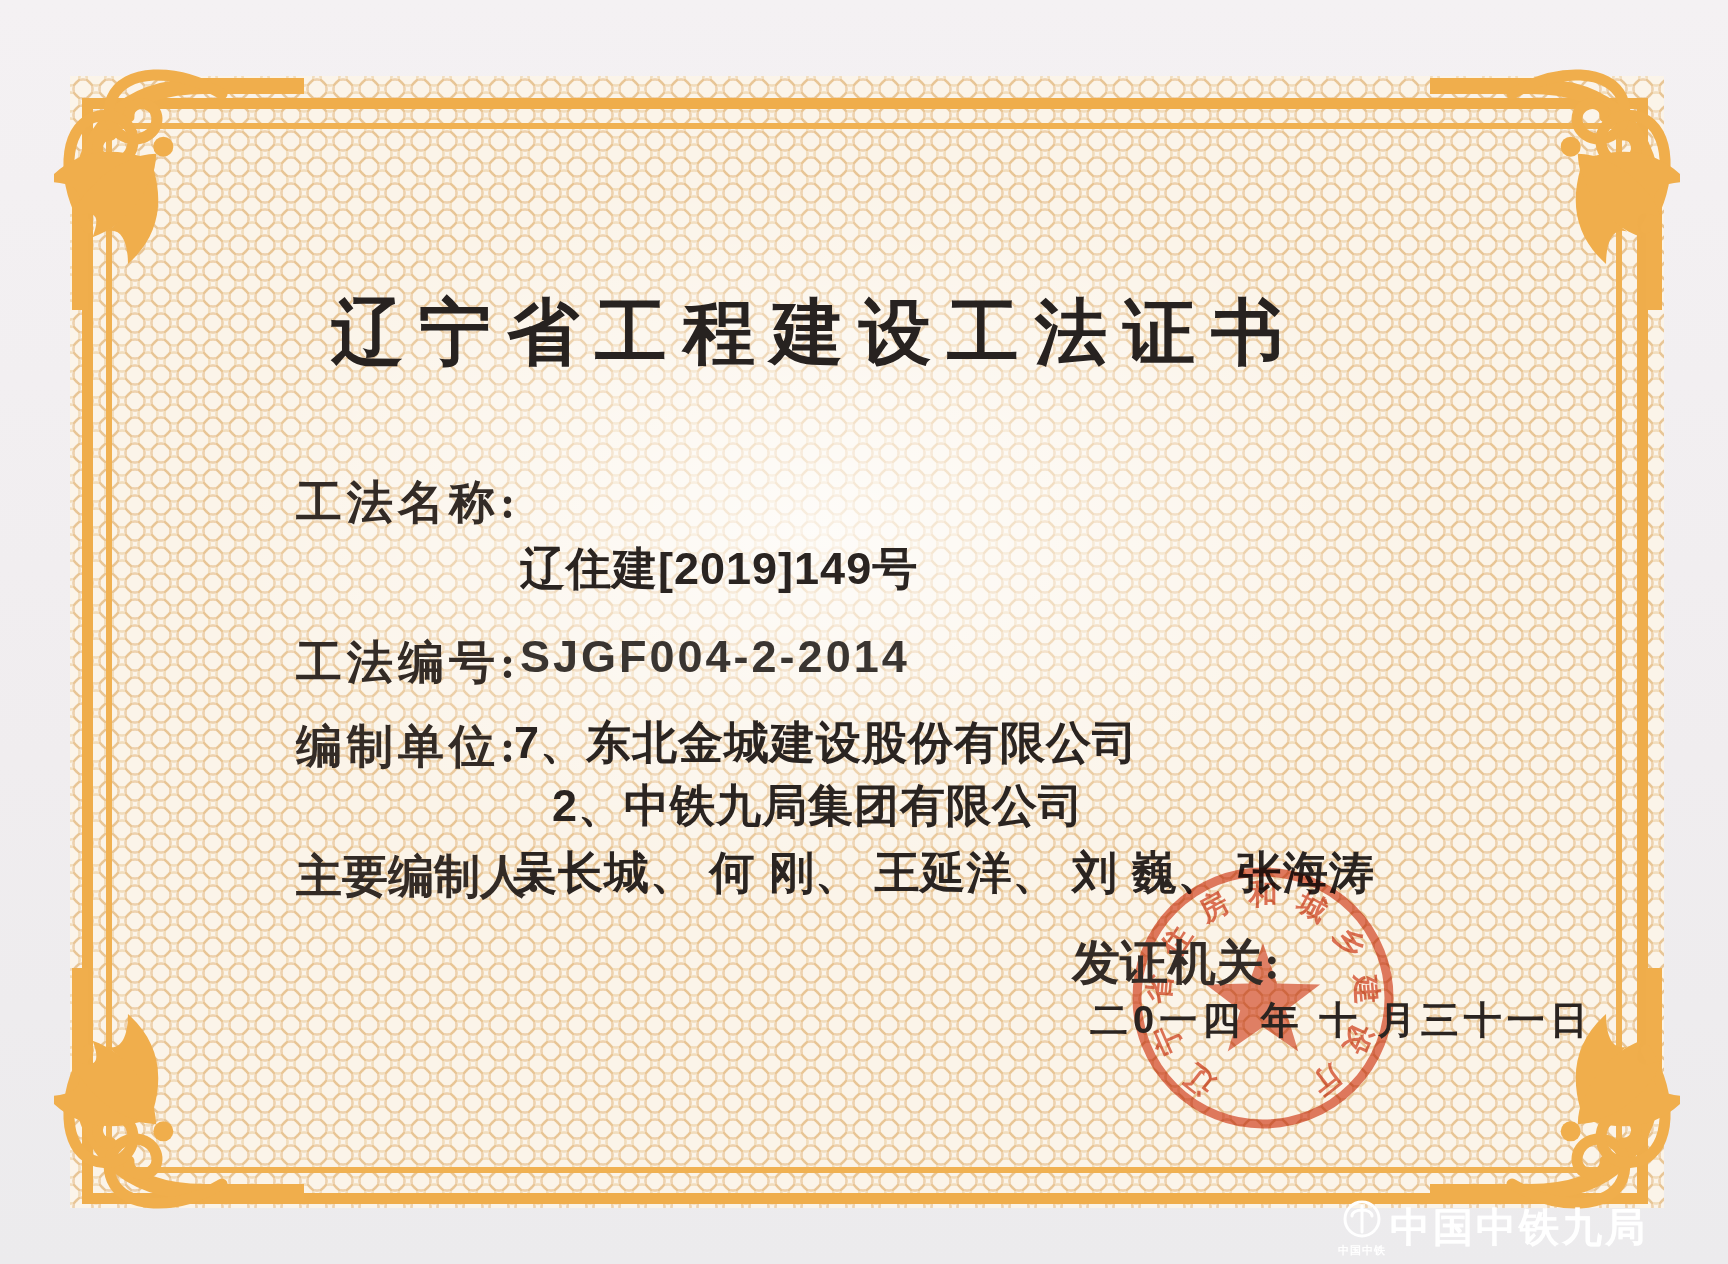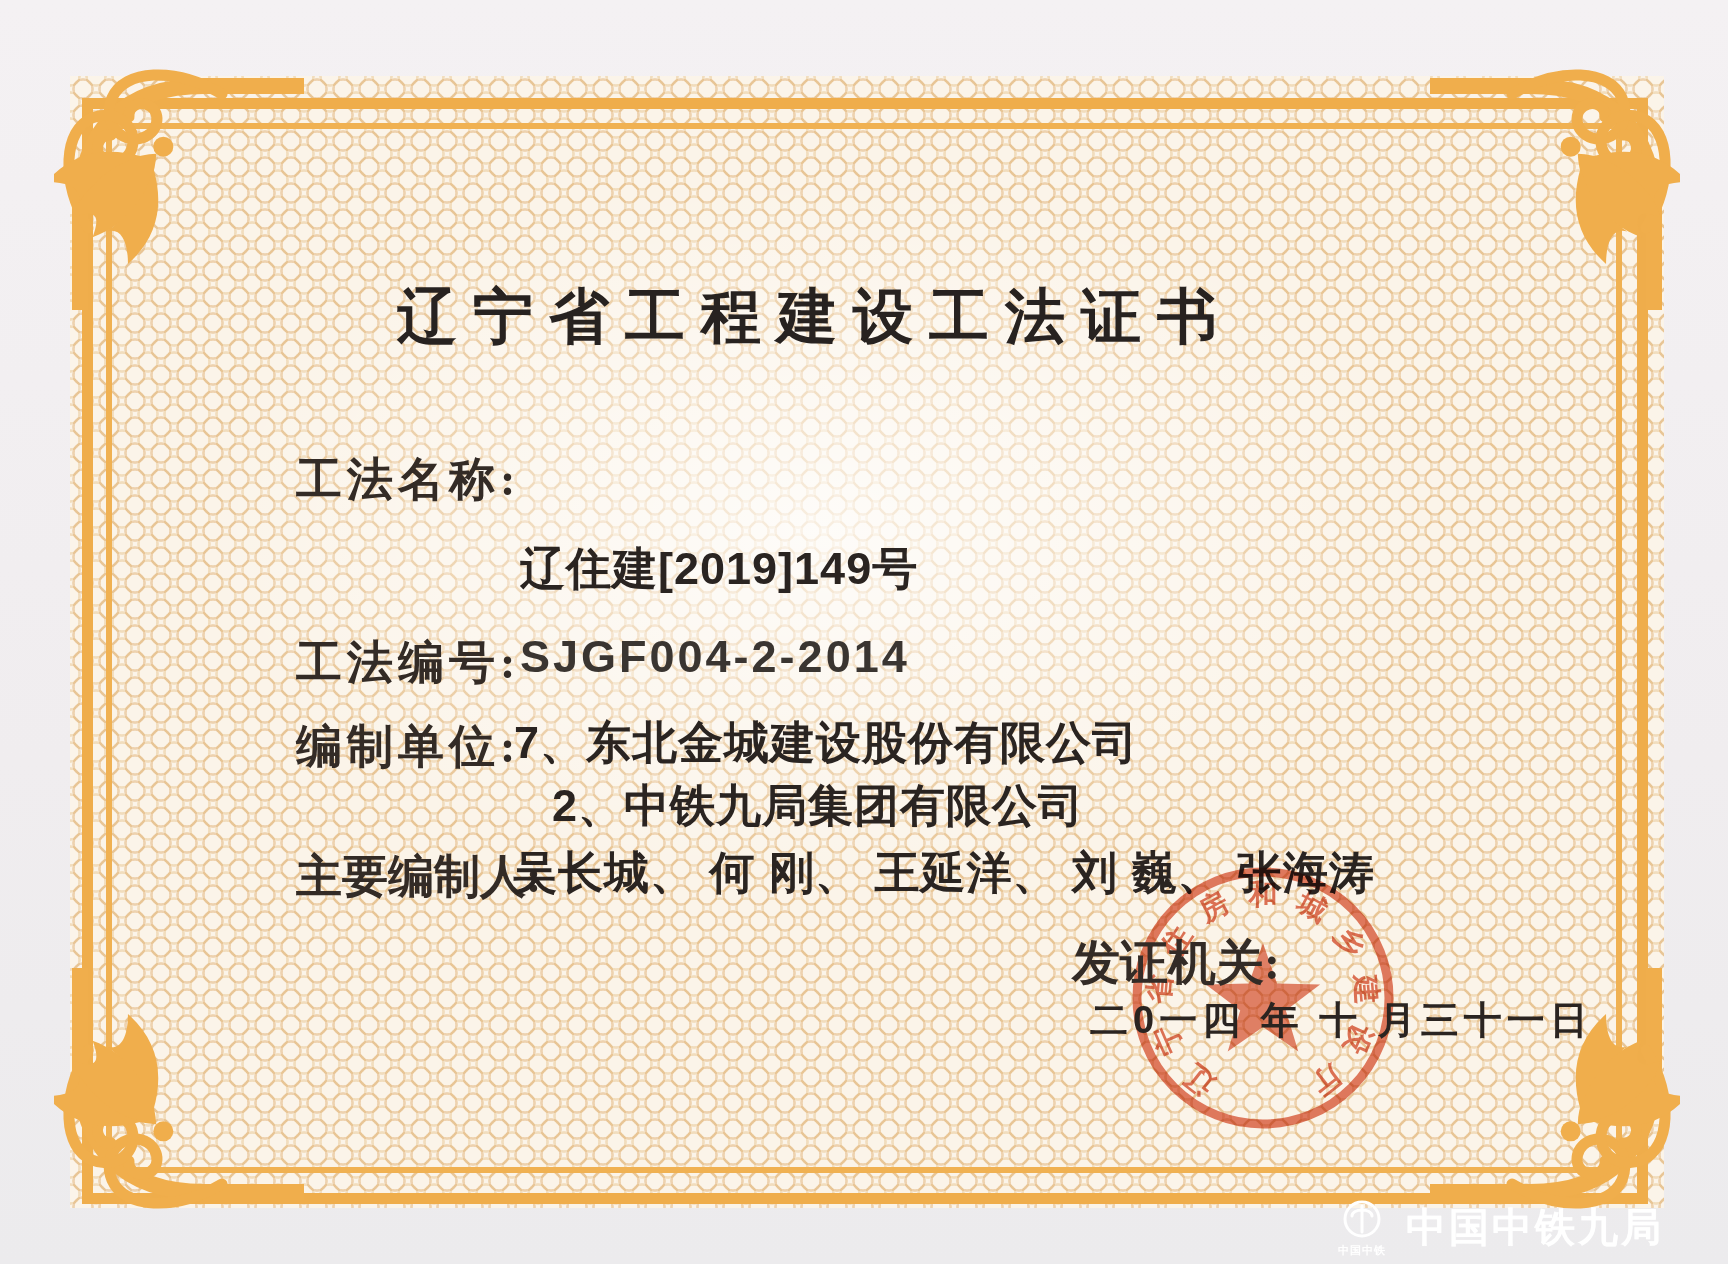--- a/index.html
+++ b/index.html
@@ -29,21 +29,21 @@
   .frame-inner{position:absolute;left:106px;top:123px;width:1516px;height:1050px;
     border:6px solid #f0b152;box-sizing:border-box;}
   .corner{position:absolute;width:250px;height:250px;}
   .corner.tl{left:54px;top:60px;}
   .corner.tr{right:48px;top:60px;transform:scaleX(-1);}
   .corner.bl{left:54px;bottom:46px;transform:scaleY(-1);}
   .corner.br{right:48px;bottom:46px;transform:scale(-1,-1);}
 
   .title{
     position:absolute;left:200px;top:237px;width:1230px;text-align:center;
-    font-family:"Liberation Serif", serif;font-weight:900;font-size:60px;
+    font-family:"Liberation Serif", serif;font-weight:900;font-size:72px;
     letter-spacing:16px;color:#272220;white-space:nowrap;
   }
   .label{
     position:absolute;left:296px;font-family:"Liberation Serif", serif;
     font-weight:600;font-size:46px;color:#332b26;white-space:nowrap;
   }
   .label.wide{letter-spacing:5px;}
   .value{
     position:absolute;font-weight:800;font-size:45px;color:#2a2421;
     white-space:nowrap;letter-spacing:1px;
@@ -54,21 +54,21 @@
     font-weight:600;font-size:48px;color:#332b26;white-space:nowrap;z-index:6;
   }
   .date{
     position:absolute;left:1090px;top:995px;font-weight:700;font-size:38px;
     letter-spacing:5px;color:#2a2421;white-space:nowrap;z-index:6;
   }
   .seal{position:absolute;left:1118px;top:851px;width:290px;height:290px;z-index:5;
     opacity:.9;mix-blend-mode:multiply;}
   .watermark{
     position:absolute;left:1338px;top:1198px;display:flex;align-items:center;
-    gap:20px;color:#ffffff;z-index:8;
+    gap:4px;color:#ffffff;z-index:8;
   }
   .watermark .name{font-weight:800;font-size:40px;letter-spacing:3px;white-space:nowrap;
     text-shadow:0 0 1px rgba(255,255,255,.6);}
   .logo-wrap{display:flex;flex-direction:column;align-items:center;line-height:1;}
   .logo-caption{font-size:11px;font-weight:700;letter-spacing:1px;margin-top:1px;}
 </style>
 </head>
 <body>
 
 <div class="stage">
@@ -143,21 +143,21 @@
           <path d="M-8 6 C-44 26 -60 54 -58 92 C-40 74 -26 72 -20 84 C-26 48 -20 26 -8 6 Z"></path>
           <path d="M8 6 C44 26 60 54 58 92 C40 74 26 72 20 84 C26 48 20 26 8 6 Z"></path>
           <circle cx="0" cy="-16" r="10"></circle>
         </g>
       </g>
     </svg>
   </div>
 
   <h1 class="title">辽宁省工程建设工法证书</h1>
 
-  <span class="label wide" style="top:449px">工法名称:</span>
+  <span class="label wide" style="top:472px">工法名称:</span>
 
   <span class="value" style="left:520px;top:539px">辽住建[2019]149号</span>
 
   <span class="label wide" style="top:632px">工法编号:</span>
   <span class="value code" style="left:520px;top:631px">SJGF004-2-2014</span>
 
   <span class="label wide" style="top:716px">编制单位:</span>
   <span class="value" style="left:514px;top:713px">7、东北金城建设股份有限公司</span>
   <span class="value" style="left:552px;top:776px">2、中铁九局集团有限公司</span>
 

